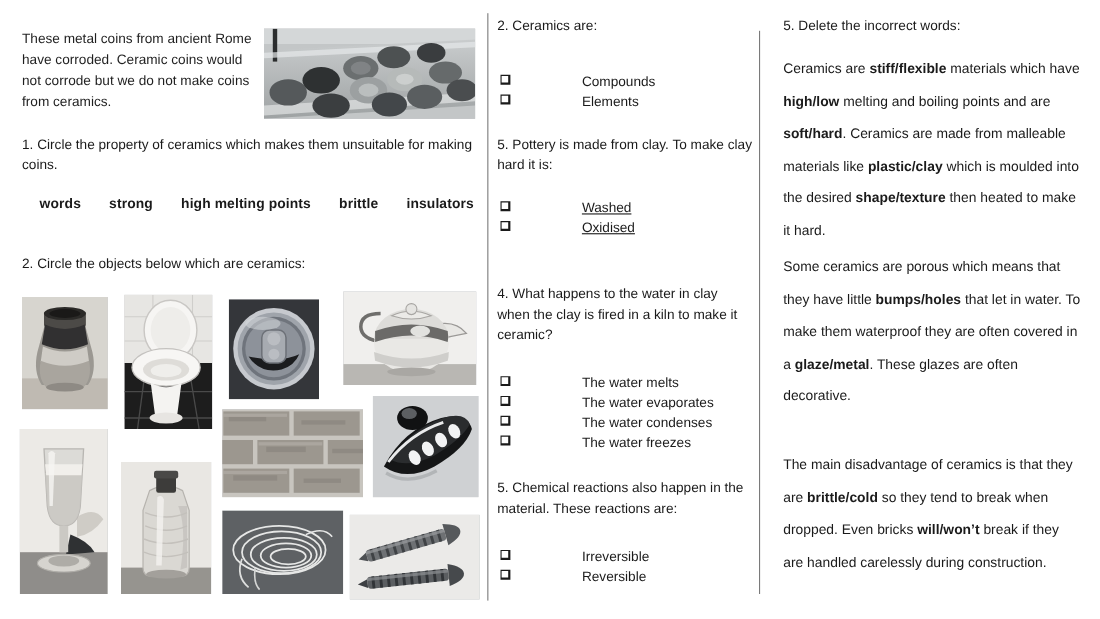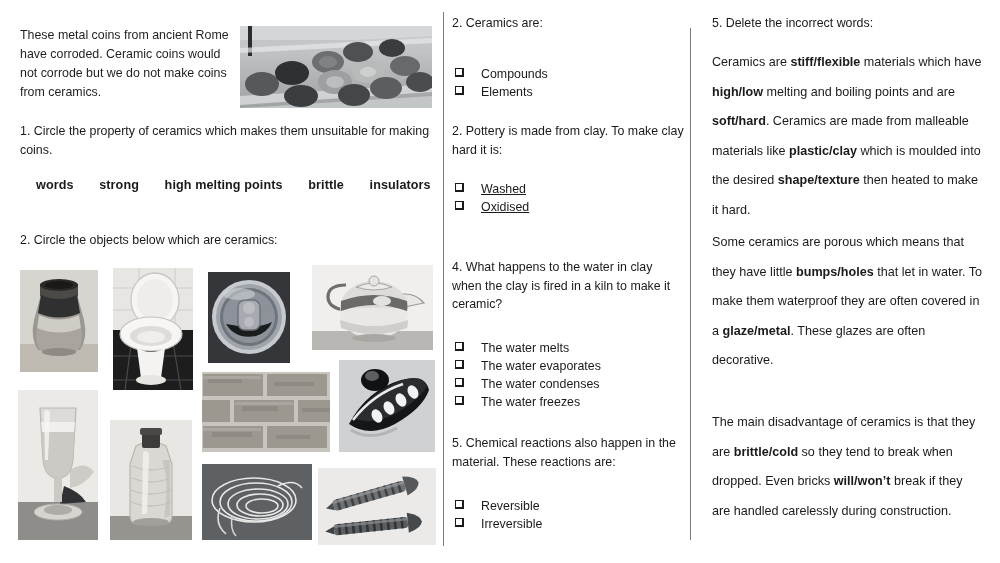--- a/index.html
+++ b/index.html
@@ -95,20 +95,21 @@
     font-size: 12.4px;
     line-height: 18.5px;
     margin: 0;
   }
   .opt-list { margin: 0; padding: 0; list-style: none; }
   .opt {
     display: flex;
     align-items: flex-start;
     font-size: 12.4px;
     line-height: 18px;
+    gap: 48px;
   }
   .cb {
     display: inline-block;
     width: 9px;
     height: 9px;
     margin: 3px 17px 0 3px;
     flex: 0 0 auto;
     border: 1.3px solid #1a1a1a;
     border-right-width: 2.4px;
     border-bottom-width: 2.4px;
@@ -428,21 +429,21 @@
           <span>Compounds</span>
         </li>
         <li class="opt">
           <span class="cb"></span>
           <span>Elements</span>
         </li>
       </ul>
     </div>
 
     <div class="blk m-q3">
-      <p class="mid-q">2.  Pottery is made from clay. To make clay hard it is:</p>
+      <p class="mid-q">5.  Pottery is made from clay. To make clay hard it is:</p>
       <ul class="opt-list">
         <li class="opt">
           <span class="cb"></span>
           <span>Washed</span>
         </li>
         <li class="opt">
           <span class="cb"></span>
           <span>Oxidised</span>
         </li>
       </ul>
@@ -468,25 +469,25 @@
           <span>The water freezes</span>
         </li>
       </ul>
     </div>
 
     <div class="blk m-q5">
       <p class="mid-q">5. Chemical reactions also happen in the material. These reactions are:</p>
       <ul class="opt-list">
         <li class="opt">
           <span class="cb"></span>
+          <span>Irreversible</span>
+        </li>
+        <li class="opt">
+          <span class="cb"></span>
           <span>Reversible</span>
-        </li>
-        <li class="opt">
-          <span class="cb"></span>
-          <span>Irreversible</span>
         </li>
       </ul>
     </div>
 
   </div>
 
   <div class="col-right">
     <div class="r-head">5. Delete the incorrect words:</div>
     <div class="r-para r-p1"><span>Ceramics are </span><b>stiff/flexible</b><span> materials which have </span><b>high/low</b><span> melting and boiling points and are </span><b>soft/hard</b><span>. Ceramics are made from malleable materials like </span><b>plastic/clay</b><span> which is moulded into the desired </span><b>shape/texture</b><span> then heated to make it hard.</span></div>
     <div class="r-para r-p2"><span>Some ceramics are porous which means that they have little </span><b>bumps/holes</b><span> that let in water. To make them waterproof they are often covered in a </span><b>glaze/metal</b><span>. These glazes are often decorative.</span></div>

